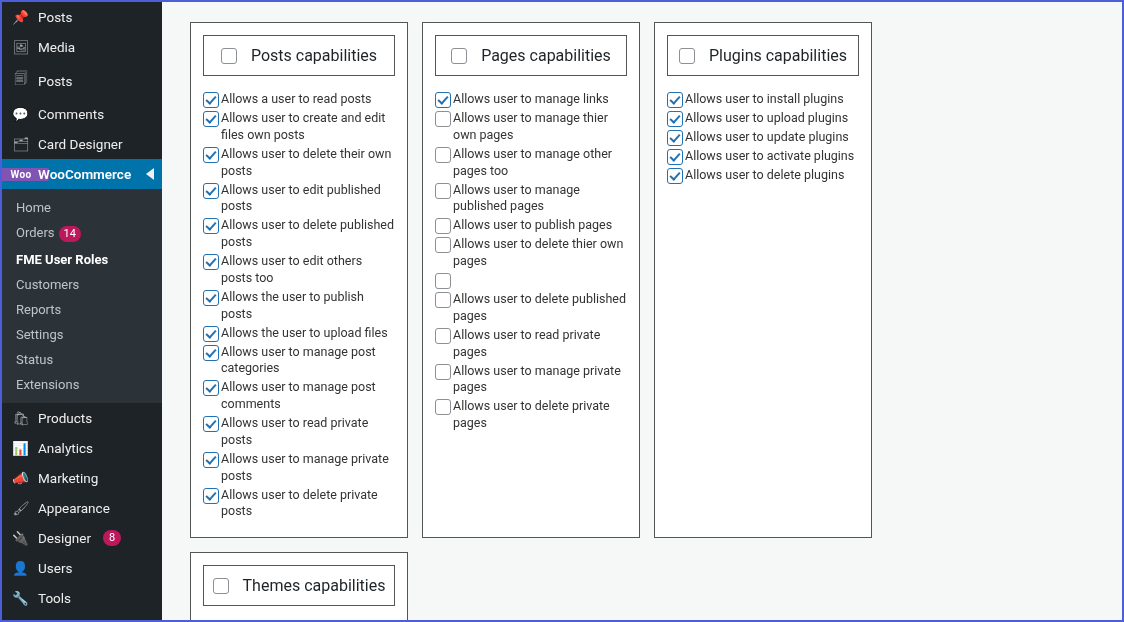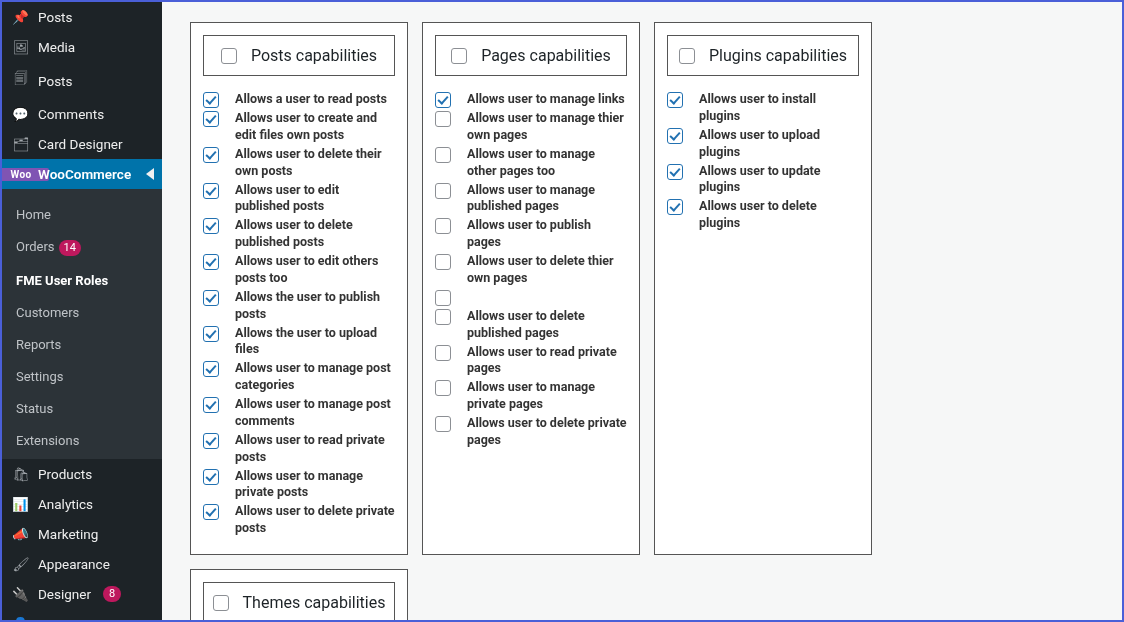--- a/index.html
+++ b/index.html
@@ -40,21 +40,20 @@
     border-top:6px solid transparent;
     border-bottom:6px solid transparent;
     border-right:8px solid #f0f0f1;
   }
   .submenu { background: #2c3338; padding: 6px 0; }
   .submenu-item {
     padding: 5px 10px 5px 14px;
     font-size: 13px;
     color: #bfc3c7;
     cursor: pointer;
-    margin-top: 7px;
   }
   .submenu-item.current { color: #fff; font-weight: 700; }
   .badge {
     display:inline-block; min-width:18px; padding:0 5px;
     background:#be185d; color:#fff; border-radius:9px;
     font-size:11px; line-height:16px; text-align:center; margin-left:4px;
   }
   .woo-logo {
     background:#7f54b3;color:#fff;font-size:10px;font-weight:700;
     padding:1px 18px;border-radius:2px;letter-spacing:0.3px;
@@ -86,22 +85,22 @@
     display:inline-flex;align-items:center;justify-content:center;
     flex-shrink:0; background:#fff;
   }
   .cb.checked { border-color:#2271b1; }
   .cb.checked::after {
     content:""; width:8px;height:4px;
     border-left:2px solid #2271b1;border-bottom:2px solid #2271b1;
     transform: translateY(-1px) rotate(-48deg);
   }
   .cap-row {
-    display:flex; align-items:flex-start; gap:16px;
-    font-size:12.5px; color:#333; padding:1px 4px; line-height:1.35;font-weight:bold;
+    display:flex; align-items:flex-start; gap:2px;
+    font-size:12.5px; color:#333; padding:1px 4px; line-height:1.35;
   }
   .cap-row .cb { margin-top:1px; }
 </style>
 </head>
 <body>
 
 <div class="layout">
   <div class="sidebar">
     <div class="menu-item">
         <span class="mi-icon">📌</span>
@@ -294,20 +293,24 @@
           <div class="cap-row">
             <span class="cb checked"></span>
             <span>Allows user to upload plugins</span>
           </div>
           <div class="cap-row">
             <span class="cb checked"></span>
             <span>Allows user to update plugins</span>
           </div>
           <div class="cap-row">
             <span class="cb checked"></span>
+            <span>Allows user to activate plugins</span>
+          </div>
+          <div class="cap-row">
+            <span class="cb checked"></span>
             <span>Allows user to delete plugins</span>
           </div>
         </div>
         <div class="card">
           <div class="card-header">
             <span class="cb"></span>
             <span class="card-title">Themes capabilities</span>
           </div>
         </div>
         <div style="flex-basis: 100%; height: 0px;"></div>

